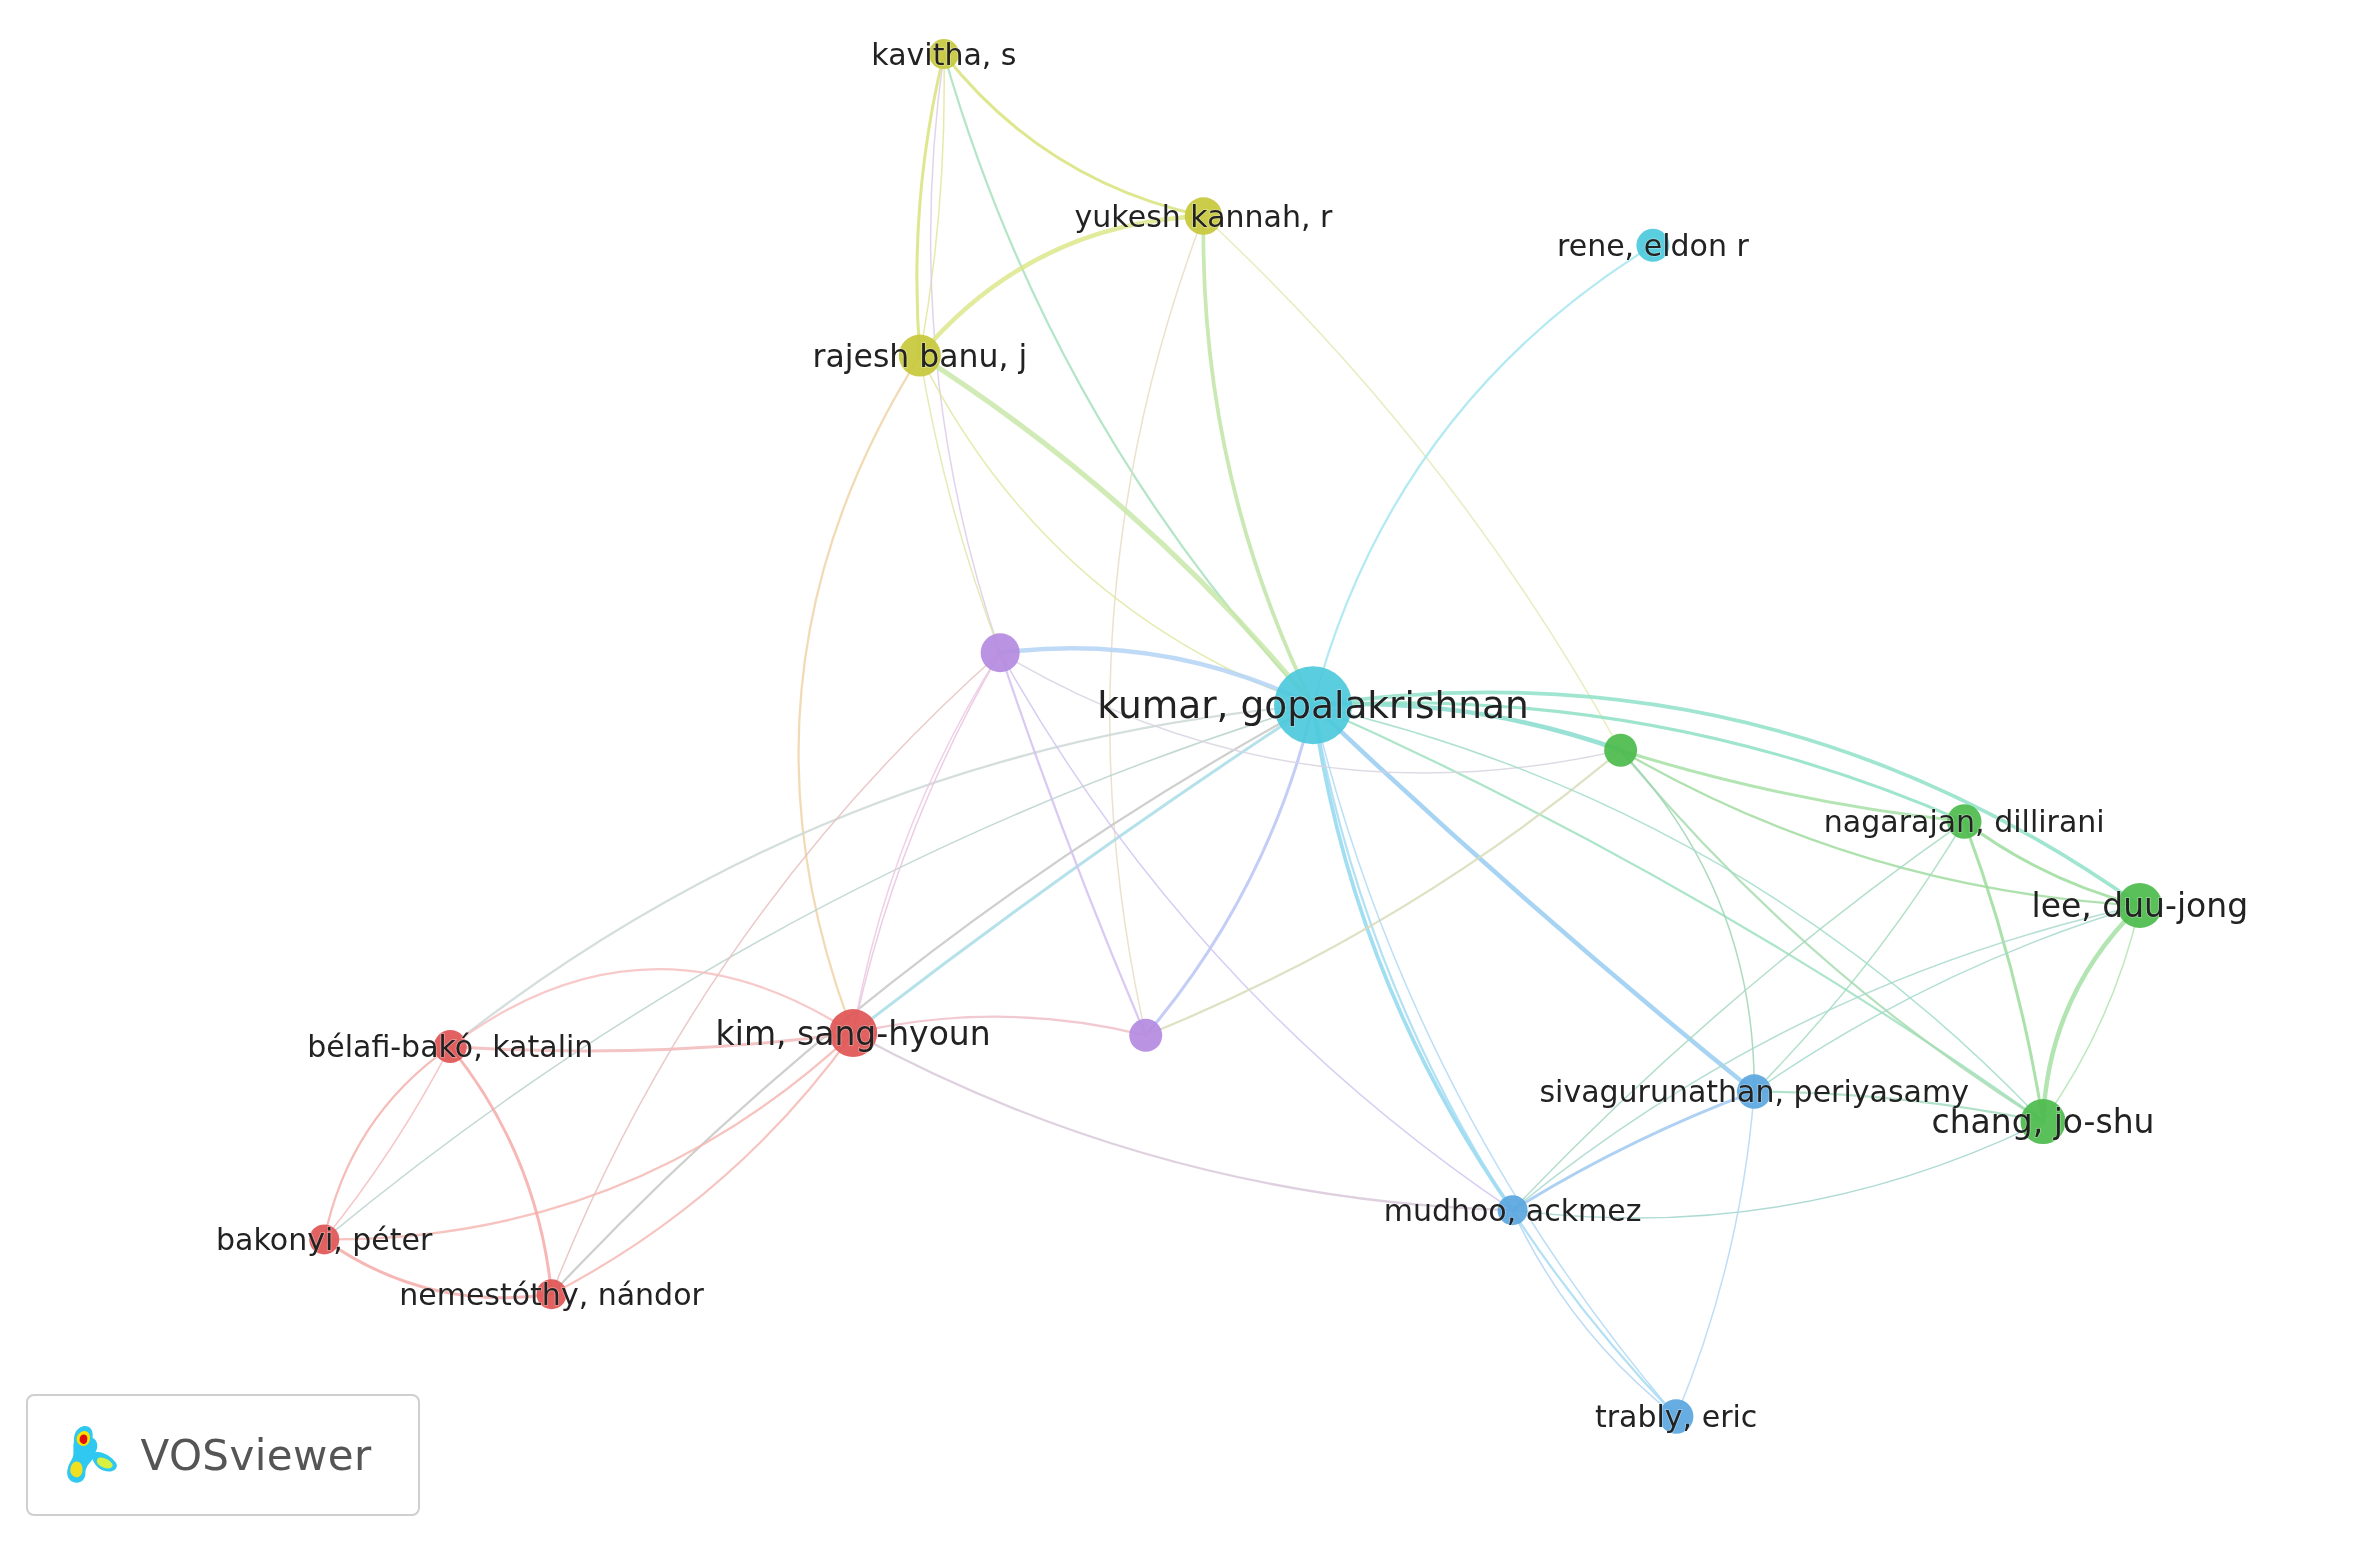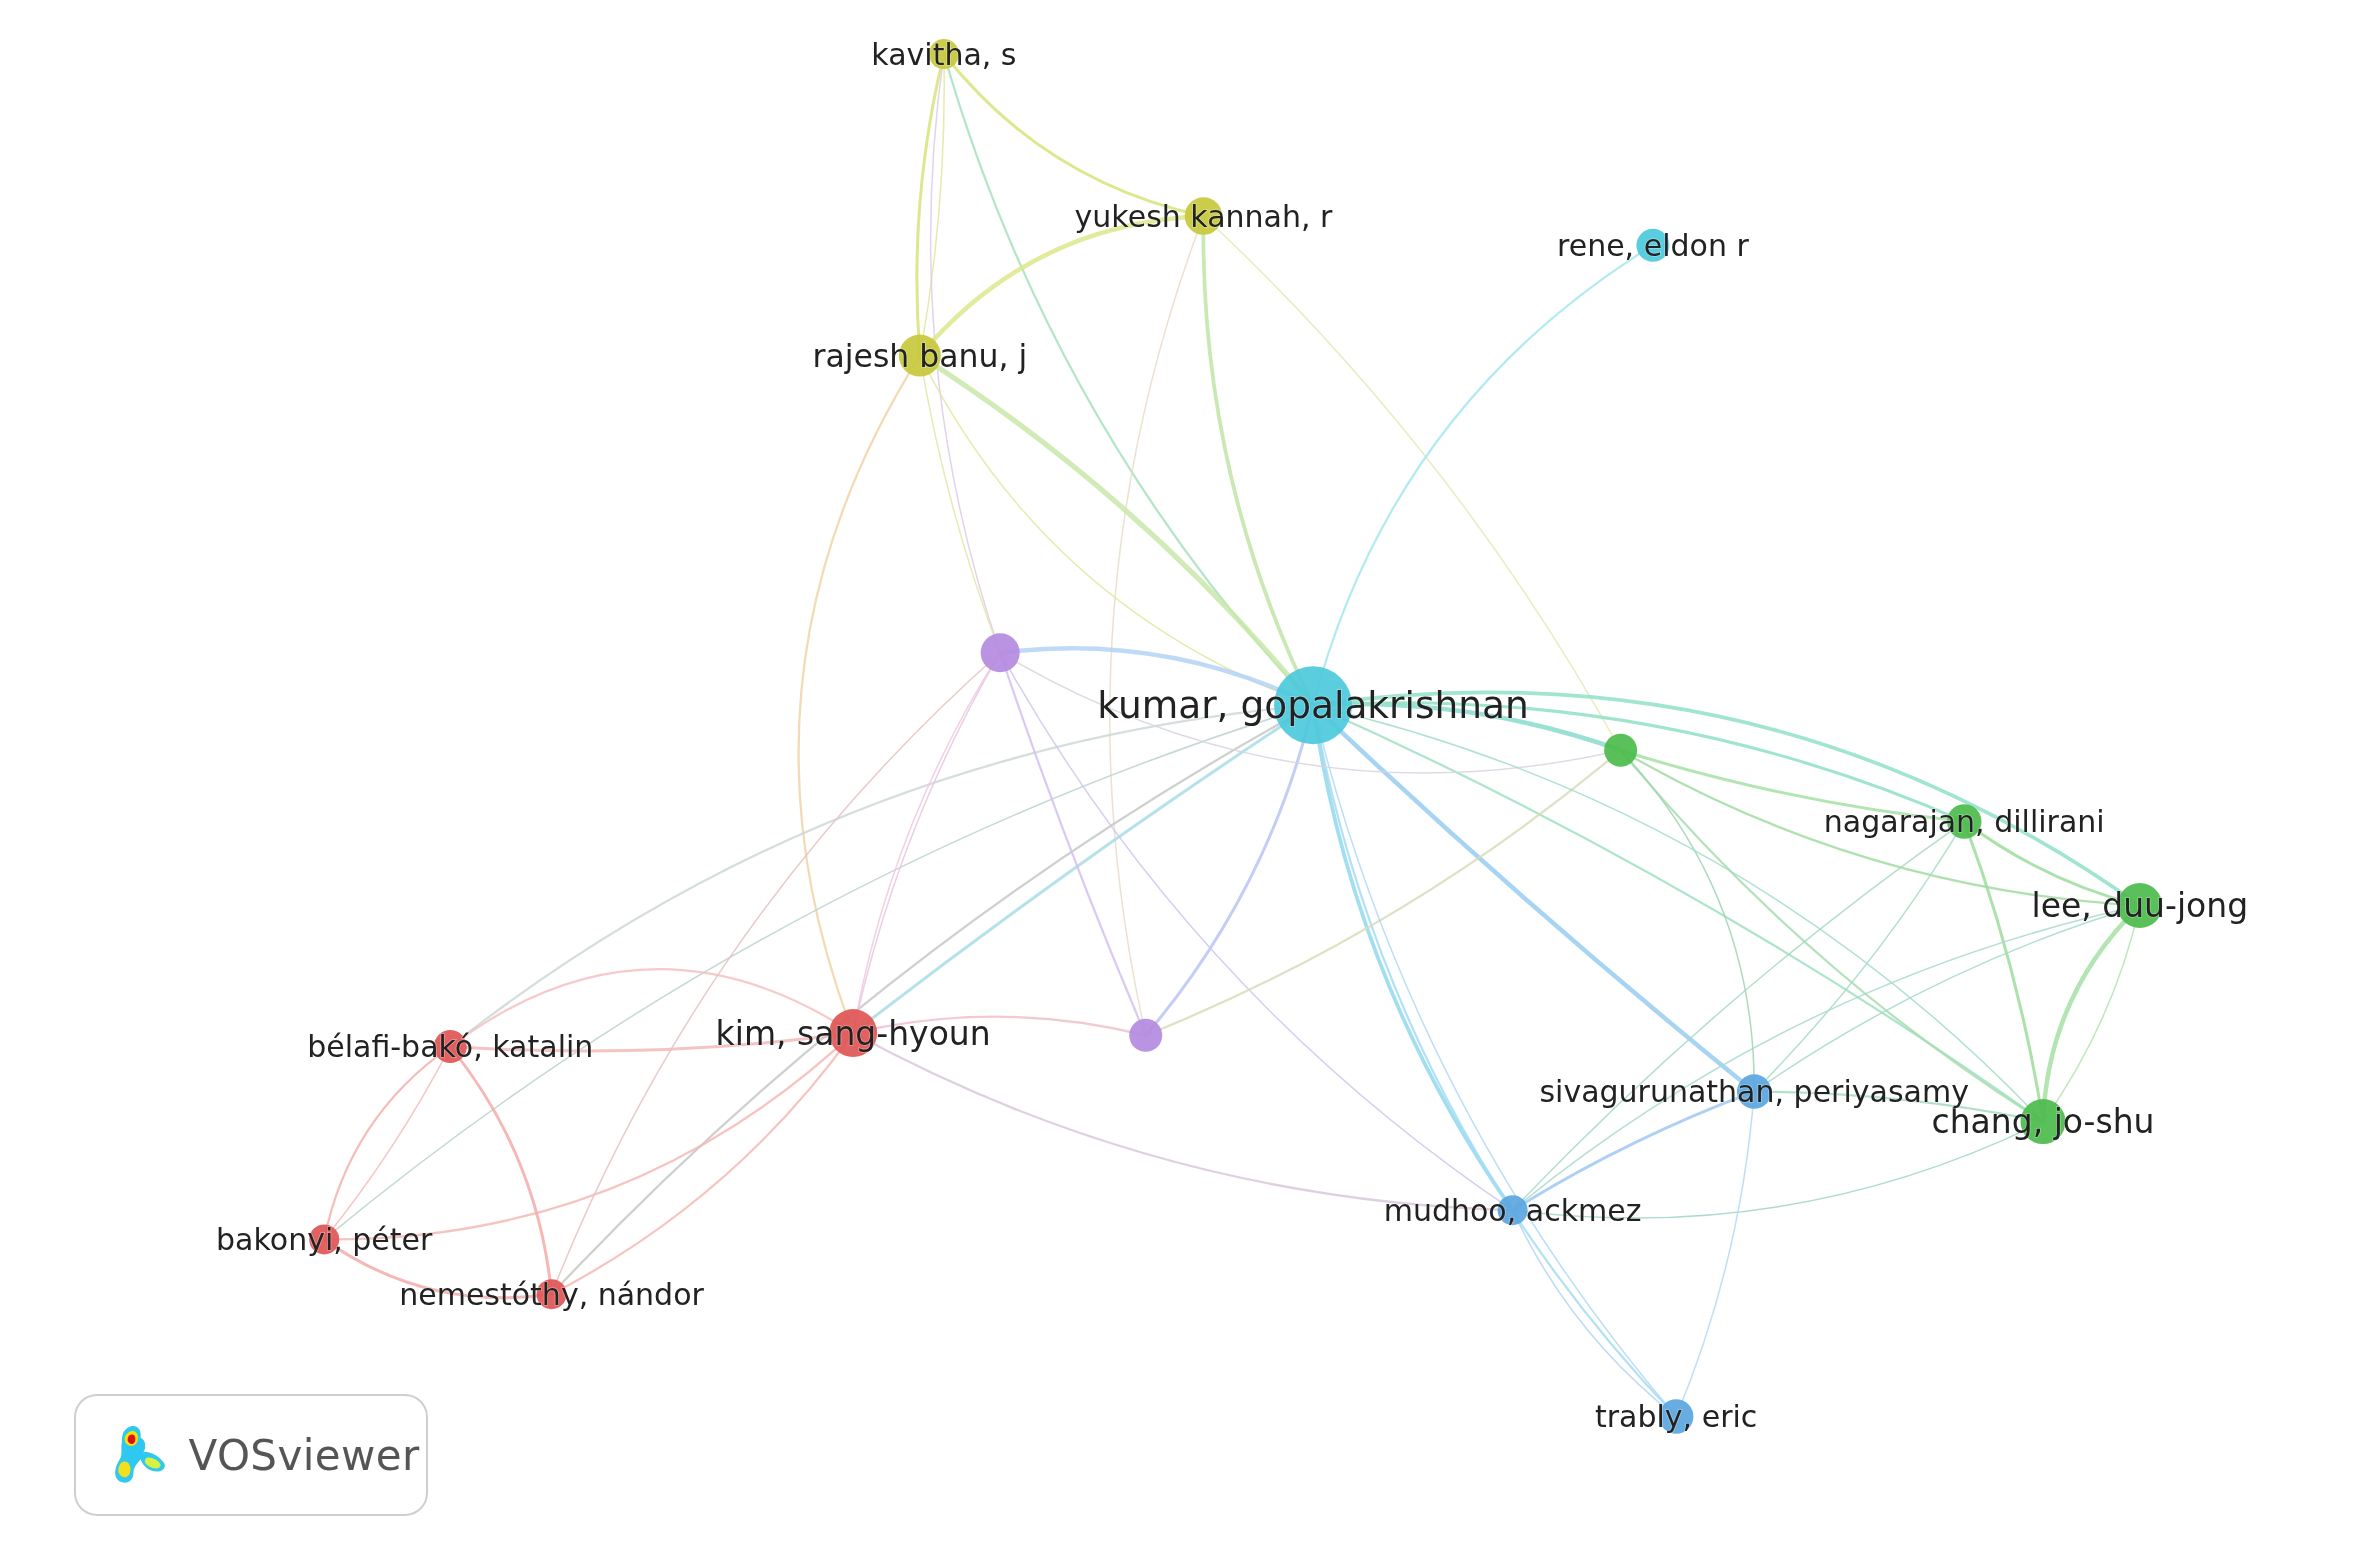--- a/index.html
+++ b/index.html
@@ -1,22 +1,22 @@
 <!DOCTYPE html>
 <html style="font-size:12px"><head>
   <meta charset="utf-8">
   <style>
     html, body { margin: 0; padding: 0; background: #ffffff; }
     body { width: 2377px; height: 1541px; position: relative; overflow: hidden;
            font-family: "DejaVu Sans", "Liberation Sans", sans-serif; }
     #network { position: absolute; left: 0; top: 0; width: 2377px; height: 1541px; }
     .node-label { fill: #222222; paint-order: stroke; stroke: rgba(255,255,255,0.35); stroke-width: 2px; }
-    .logo-box { position: absolute; left: 26px; top: 1394px; width: 354px; height: 122px;
-                border: 2.3px solid #cfcfcf; border-radius: 23px; background: #ffffff;
-                box-sizing: border-box; display: flex; align-items: center; margin-left: 48px; }
+    .logo-box { position: absolute; left: 26px; top: 1394px; width: 394px; height: 122px;
+                border: 2.3px solid #cfcfcf; border-radius: 8px; background: #ffffff;
+                box-sizing: border-box; display: flex; align-items: center; }
     .logo-icon { width: 72px; height: 72px; margin-left: 30px; margin-right: 10.5px; }
     .logo-text { font-size: 42px; color: #555555; font-family: "DejaVu Sans", sans-serif; letter-spacing: 0.4px; }
   </style>
 </head>
 <body>
 
 <svg id="network" xmlns="http://www.w3.org/2000/svg" width="2377" height="1541" viewBox="0 0 3168 2054">
   <g id="edges-layer">
       <path d="M1258,72 Q1392.12,242.28 1604,288" fill="none" stroke="#d8e27a" stroke-width="4" stroke-opacity="0.85" stroke-linecap="round"></path>
       <path d="M1258,72 Q1209.84,270.44 1226,474" fill="none" stroke="#d8e27a" stroke-width="4" stroke-opacity="0.85" stroke-linecap="round"></path>

